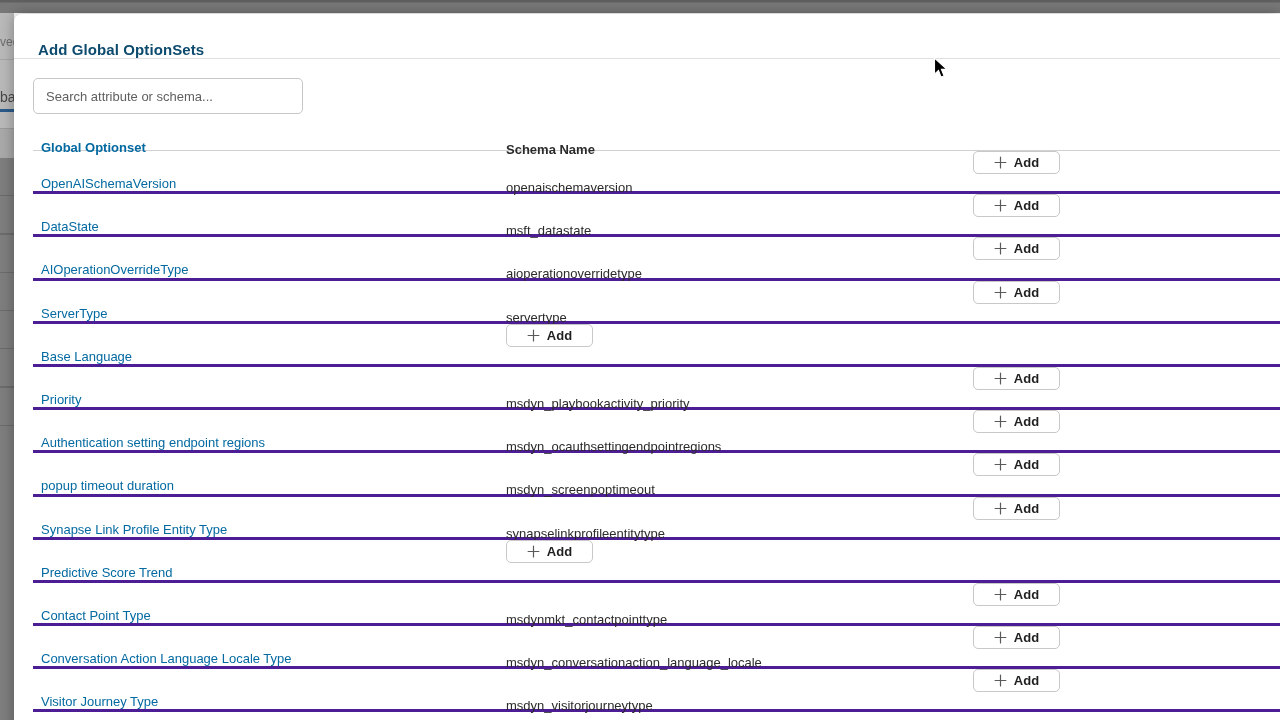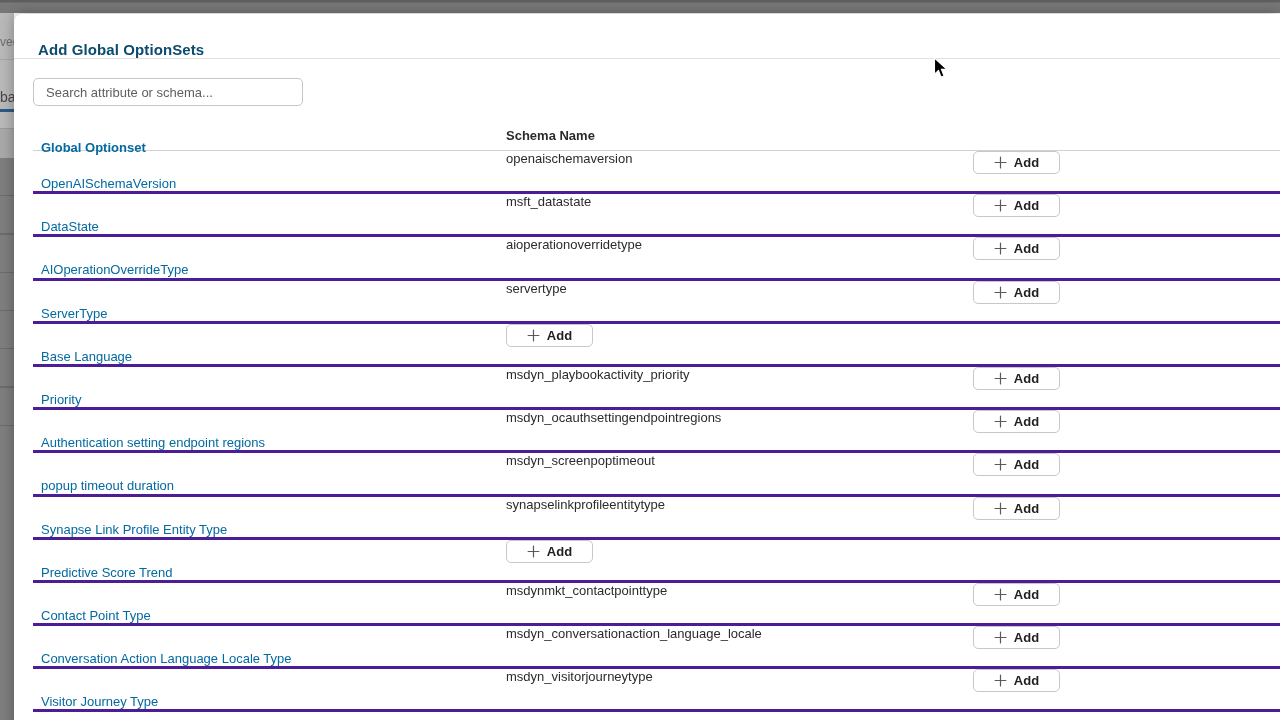--- a/index.html
+++ b/index.html
@@ -44,41 +44,41 @@
     position: absolute; left: 14px; top: 14px; width: 1266px; height: 760px;
     background: #ffffff; border-top-left-radius: 8px;
     box-shadow: 0 0 14px rgba(0,0,0,0.32);
   }
   .modal-title {
     position: absolute; left: 24px; top: 27px;
     font-size: 15px; font-weight: bold; color: #0c4a6e; letter-spacing: 0.1px;
   }
   .title-divider { position: absolute; left: 0; top: 44px; width: 100%; height: 1px; background: #e0e0e0; }
   .search {
-    position: absolute; left: 19px; top: 64px; width: 270px; height: 28px;
+    position: absolute; left: 19px; top: 64px; width: 270px; height: 36px;
     border: 1px solid #c6c6c6; border-radius: 5px; background: #fff;
     padding: 0 12px; font-family: "Liberation Sans", sans-serif;
     font-size: 13px; color: #242424; outline: none;
   }
   .search::placeholder { color: #5f5f5f; opacity: 1; }
 
   .table { position: absolute; left: 19px; top: 106px; right: 0; }
   .thead {
     display: flex; align-items: center; height: 31px;
     border-bottom: 1px solid #d1d1d1; padding-left: 8px;
   }
   .thead .col { font-size: 13px; font-weight: bold; color: #1f1f1f; }
   .trow {
     display: flex; align-items: flex-start; height: 43.2px;
     border-bottom: 3px solid #4c1d95; padding-left: 8px;
   }
   .col.name   { width: 465px; flex: 0 0 465px; font-size: 13px; color: #0369a1;
                 white-space: nowrap; overflow: hidden; margin-top: 25px; }
   .col.schema { width: 467px; flex: 0 0 467px; font-size: 13px; color: #2b2b2b;
-                white-space: nowrap; overflow: hidden; }
+                white-space: nowrap; overflow: hidden; margin-top: 29px; }
   .col.action { flex: 1 1 auto; display: flex; align-items: center; }
 
   .add-btn {
     display: inline-flex; align-items: center; justify-content: center; gap: 7px;
     width: 87px; height: 23px; background: #ffffff;
     border: 1px solid #c8c8c8; border-radius: 5px; cursor: pointer;
     font-family: "Liberation Sans", sans-serif;
   }
   .add-btn .plus { width: 13px; height: 13px; display: block; }
   .add-btn .add-label { font-size: 13px; font-weight: bold; color: #1f1f1f; }

